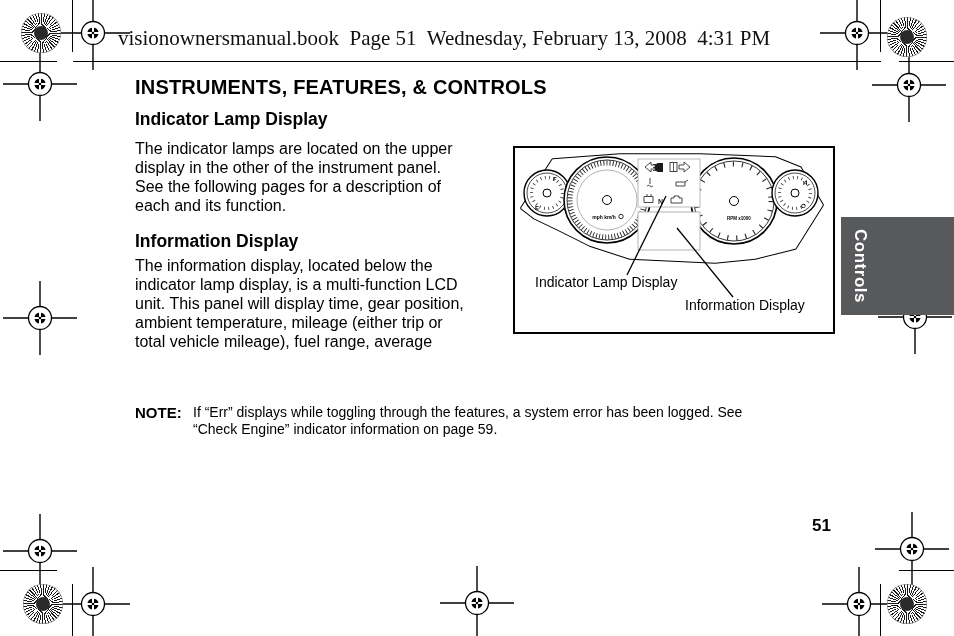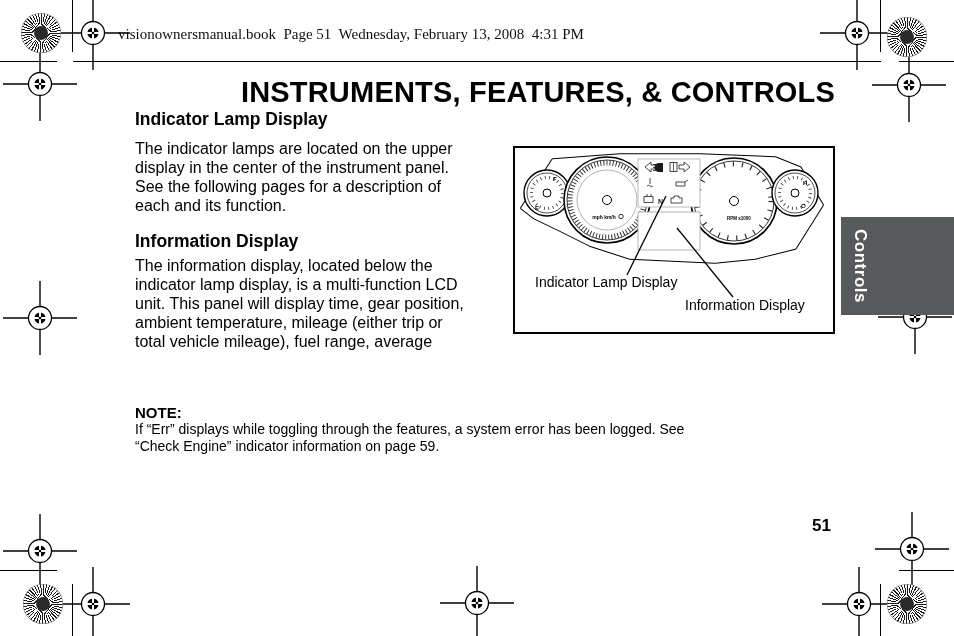--- a/index.html
+++ b/index.html
@@ -1,25 +1,25 @@
 <!DOCTYPE html>
 <html><head>
 <meta charset="utf-8">
 <style>
   html,body{margin:0;padding:0;background:#fff;}
   .page{position:relative;width:954px;height:636px;background:#ffffff;overflow:hidden;
         font-family:"Liberation Sans",sans-serif;color:#000;}
   .line{position:absolute;background:#000;}
   .header-line{position:absolute;left:118px;top:26px;font-family:"Liberation Serif",serif;
-        font-size:15px;white-space:pre;color:#111;}
-  .title{position:absolute;left:135px;top:76px;width:700px;text-align:right;
-        font-weight:bold;font-size:29px;letter-spacing:.2px;}
+        font-size:21px;white-space:pre;color:#111;}
+  .title{position:absolute;left:135px;top:76px;width:700px;text-align:left;
+        font-weight:bold;font-size:20px;letter-spacing:.2px;}
   .h-section{position:absolute;left:135px;font-weight:bold;font-size:17.5px;}
   .body-text{position:absolute;left:135px;font-size:16px;line-height:19px;white-space:pre-line;}
-  .note{position:absolute;left:135px;top:404px;width:706px;display:flex;align-items:flex-start;flex-direction:column;}
+  .note{position:absolute;left:135px;top:404px;width:706px;display:flex;align-items:flex-start;}
   .note-label{font-weight:bold;font-size:15px;width:58px;flex:none;line-height:17px;}
   .note-text{font-size:14px;line-height:17px;white-space:pre-line;}
   .pagenum{position:absolute;left:735px;top:516px;width:96px;text-align:right;
         font-weight:bold;font-size:17px;}
   .tab{position:absolute;left:841px;top:217px;width:113px;height:98px;background:#58595b;}
   .tab-text{position:absolute;left:19px;top:49px;transform:translate(-50%,-50%) rotate(90deg);
         color:#fff;font-weight:bold;font-size:17px;letter-spacing:.5px;white-space:nowrap;}
   .figure{position:absolute;left:513px;top:146px;width:318px;height:184px;
         border:2px solid #000;background:#fff;}
   .reg{position:absolute;}
@@ -94,21 +94,21 @@
   <div class="pinwheel" style="left:887px;top:17px"></div>
   <div class="pinwheel" style="left:23px;top:584px"></div>
   <div class="pinwheel" style="left:887px;top:584px"></div>
 
   <div class="header-line">visionownersmanual.book  Page 51  Wednesday, February 13, 2008  4:31 PM</div>
 
   <div class="title">INSTRUMENTS, FEATURES, &amp; CONTROLS</div>
 
   <div class="h-section" style="top:109px">Indicator Lamp Display</div>
   <div class="body-text" style="top:139px;width:380px">The indicator lamps are located on the upper
-display in the center of the instrument panel.
+display in the other of the instrument panel.
 See the following pages for a description of
 each and its function.</div>
 
   <div class="h-section" style="top:231px">Information Display</div>
   <div class="body-text" style="top:256px;width:380px">The information display, located below the
 indicator lamp display, is a multi-function LCD
 unit. This panel will display time, gear position,
 ambient temperature, mileage (either trip or
 total vehicle mileage), fuel range, average</div>
 

